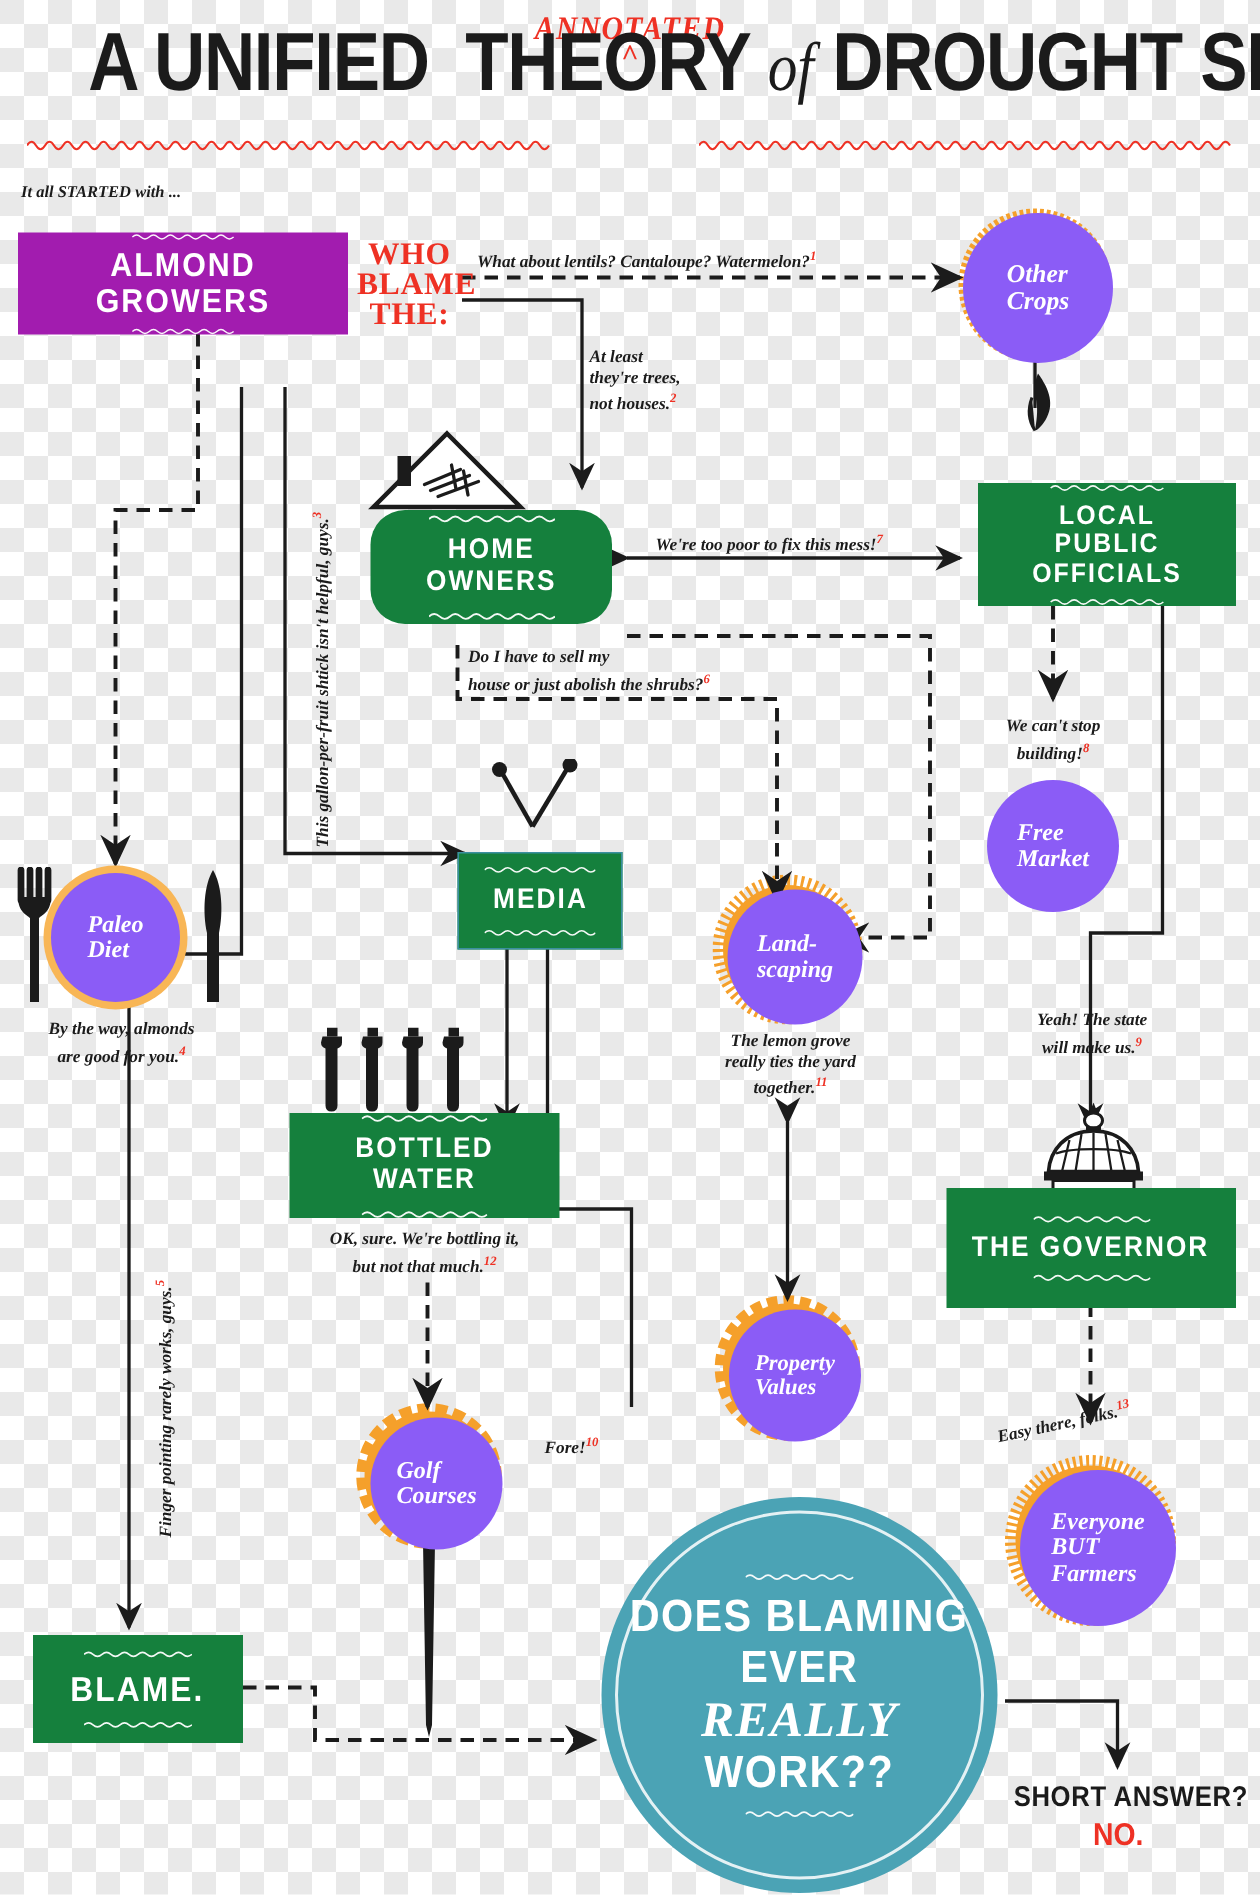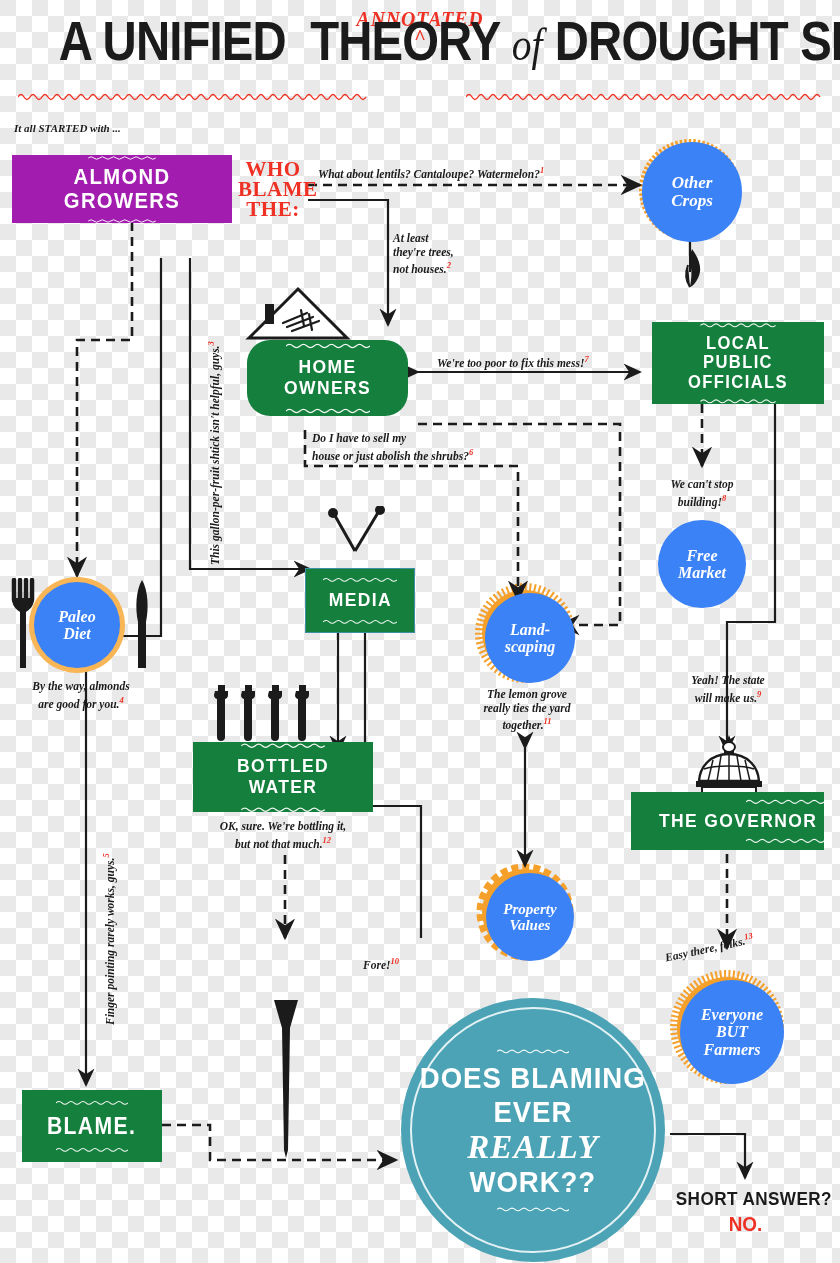--- a/index.html
+++ b/index.html
@@ -57,22 +57,22 @@
   .box .bx-label{
     font-family:"Liberation Sans Narrow","Liberation Sans",sans-serif;
     font-weight:bold;letter-spacing:1.5px;line-height:1.08;text-align:center;
     transform:scaleX(.92);
   }
   .wave{display:block;opacity:.95;}
   .teal{background:#15803d;}
   .red{background:#a21caf;}
 
   .circ{
-    border-radius:50%;background:#3b82f6;color:#fff;display:flex;
-    align-items:center;justify-content:center;text-align:center;
+    border-radius:50%;background:#8b5cf6;color:#fff;display:flex;
+    align-items:center;justify-content:center;text-align:left;
     font-family:"Liberation Serif",serif;font-style:italic;font-weight:bold;
     line-height:1.07;box-sizing:border-box;
   }
   .sunburst{position:absolute;left:50%;top:50%;transform:translate(-50%,-50%);z-index:-1;}
   .circ-wrap{position:absolute;}
 
   
   #lines{position:absolute;left:0;top:0;width:840px;height:1263px;pointer-events:none;}
 
   
@@ -469,39 +469,51 @@
       <div>
         <div>Property</div>
         <div>Values</div>
       </div>
     </div>
   </div>
 
   <svg class="abs" style="left:268px;top:1000px;" width="36" height="160" viewBox="0 0 36 160">
     <path class="icon-blk" d="M6 0 L30 0 L22 28 L20 150 L18 158 L16 150 L14 28 Z"></path>
   </svg>
+  <div class="circ-wrap" style="left:242px;top:940px;width:88px;height:88px;">
+    <svg class="sunburst" width="98" height="98" viewBox="0 0 98 98">
+      <circle cx="49" cy="49" r="45" fill="none" stroke="#f5a02b" stroke-width="7" stroke-dasharray="8 4"></circle>
+      <circle cx="49" cy="49" r="43" fill="#f5a02b"></circle>
+    </svg>
+    <div class="circ" style="width:88px;height:88px;font-size:16px;position:absolute;left:5px;top:5px;">
+      <div>
+        <div>Golf</div>
+        <div>Courses</div>
+      </div>
+    </div>
+  </div>
   <div class="abs note" style="left:363px;top:955px;white-space:nowrap;">
     <span>Fore!</span><sup>10</sup>
   </div>
 
   <svg class="abs" style="left:684px;top:735px;" width="90" height="62" viewBox="0 0 90 62">
     <path class="icon-blk" d="M45 0 L47 5 L43 5 Z"></path>
     <rect x="43" y="4" width="4" height="5" fill="#1b1b1b"></rect>
     <ellipse cx="45" cy="12" rx="6" ry="5" fill="#fff" stroke="#1b1b1b" stroke-width="2"></ellipse>
     <rect x="40" y="16" width="10" height="3" fill="#1b1b1b"></rect>
     <path d="M45 19 C26 19 16 32 15 46 L75 46 C74 32 64 19 45 19 Z" fill="#fff" stroke="#1b1b1b" stroke-width="2.4"></path>
     <g stroke="#1b1b1b" stroke-width="1.5" fill="none">
       <path d="M45 20 L45 46 M37 21 L33 46 M29 25 L24 46 M53 21 L57 46 M61 25 L66 46"></path>
       <path d="M20 34 C30 30 60 30 70 34"></path>
     </g>
     <rect x="12" y="46" width="66" height="6" fill="#1b1b1b"></rect>
     <rect x="18" y="52" width="54" height="6" fill="#fff" stroke="#1b1b1b" stroke-width="2"></rect>
     <rect x="8" y="57" width="74" height="5" fill="#1b1b1b"></rect>
   </svg>
-  <div class="abs box teal" style="left:631px;top:792px;width:193px;height:58px;align-items:flex-end;">
+  <div class="abs box teal" style="left:631px;top:792px;width:193px;height:80px;">
     <svg class="wave" width="78" height="7" viewBox="0 0 90 7">
       <path d="M0 4 Q3.8 0.6 7.5 4 T15 4 T22.5 4 T30 4 T37.5 4 T45 4 T52.5 4 T60 4 T67.5 4 T75 4 T82.5 4 T90 4" fill="none" stroke="#fff" stroke-width="1.3"></path>
     </svg>
     <div class="bx-label" style="font-size:19px;margin:6px 0 6px;">THE GOVERNOR</div>
     <svg class="wave" width="78" height="7" viewBox="0 0 90 7">
       <path d="M0 4 Q3.8 0.6 7.5 4 T15 4 T22.5 4 T30 4 T37.5 4 T45 4 T52.5 4 T60 4 T67.5 4 T75 4 T82.5 4 T90 4" fill="none" stroke="#fff" stroke-width="1.3"></path>
     </svg>
   </div>
 
   <div class="abs" style="left:663px;top:948px;width:140px;height:30px;">

